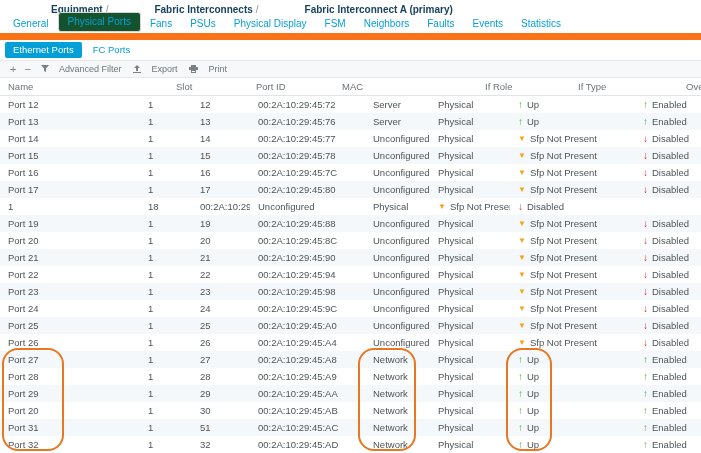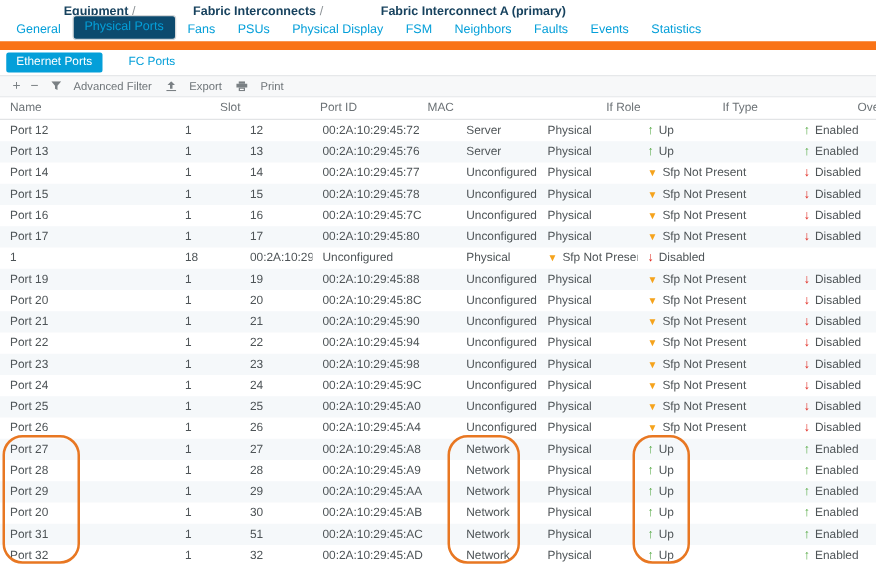--- a/index.html
+++ b/index.html
@@ -11,24 +11,24 @@
   .page { position:relative; width:701px; height:453px; background:#fff; }
 
   
   .breadcrumb { height:18px; padding:4px 8px 0 8px; font-size:10px; font-weight:bold; color:#17425e; white-space:nowrap; }
   .crumb { color:#17425e; cursor:pointer;padding-left:43px; }
   .crumb-sep { color:#8c9296; font-weight:normal; padding:0 3px; }
 
   
   .tabbar { height:22px; display:flex; align-items:flex-end; padding:0 4px; border-bottom:7px solid #f97316; }
   .tab { color:#049fd9; font-size:10px; padding:3px 9px 4px 9px; cursor:pointer; white-space:nowrap; }
-  .tab.active { border:1px solid #d4d7d9; border-radius:3px; background:#0c4a6e; margin-bottom:1px; }
-
-  
-  .subtabbar { height:20px; display:flex; align-items:center; padding:0 5px; gap:13px; }
+  .tab.active { border:1px solid #d4d7d9; border-radius:3px; background:#14532d; margin-bottom:1px; }
+
+  
+  .subtabbar { height:20px; display:flex; align-items:center; padding:0 5px; gap:3px; }
   .subtab { font-size:9.5px; padding:2px 8px 3px 8px; border-radius:2px; color:#049fd9; cursor:pointer; white-space:nowrap; }
   .subtab.active { background:#049fd9; color:#fff; }
 
   
   .toolbar { height:18px; display:flex; align-items:center; padding:0 6px; background:#f7f8f9;
              border-top:1px solid #e6e8ea; border-bottom:1px solid #e6e8ea; color:#6e7478; font-size:9px; }
   .tool { display:flex; align-items:center; gap:10px; padding:0 6px; cursor:pointer; white-space:nowrap; }
   .tool-btn { padding:0 4px; font-size:11px; color:#7a8084; cursor:pointer; }
   .tool svg { display:block; }
 

